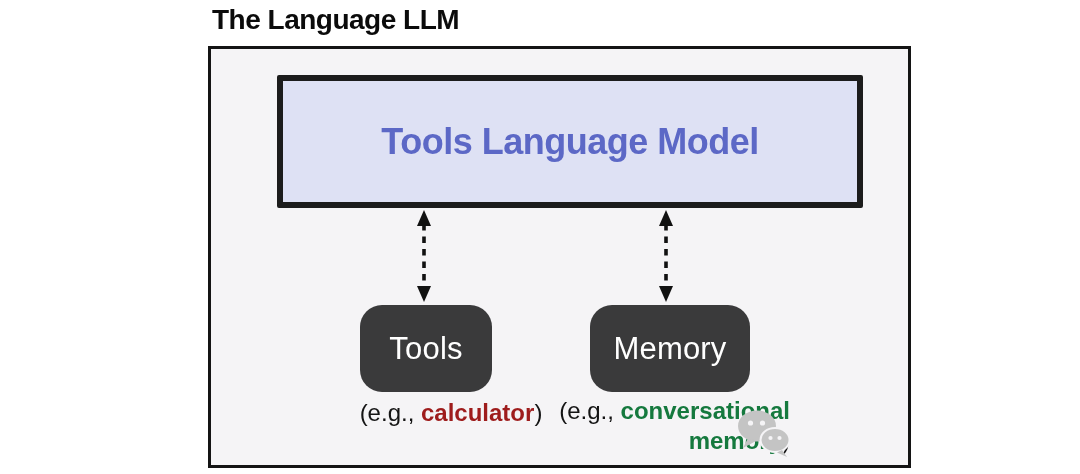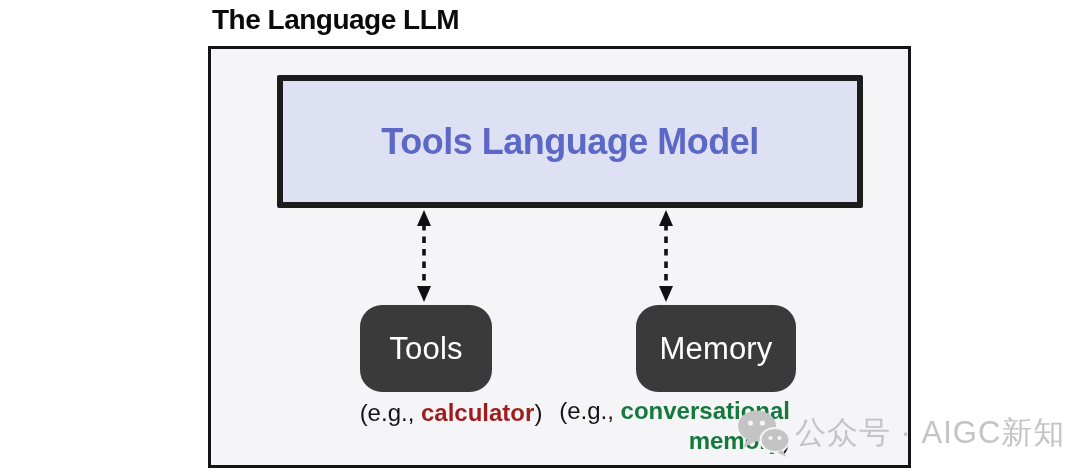--- a/index.html
+++ b/index.html
@@ -129,21 +129,21 @@
     <line x1="9" y1="14" x2="9" y2="78" stroke="currentColor" stroke-width="3.6" stroke-dasharray="6.5 6"></line>
     <polygon points="9,0 2,16 16,16" fill="currentColor"></polygon>
     <polygon points="9,92 2,76 16,76" fill="currentColor"></polygon>
   </svg>
 </div>
 
 <div class="node node-tools" style="background-color: rgb(58, 58, 59);">
   <span class="node-label" style="color: rgb(255, 255, 255);">Tools</span>
 </div>
 
-<div class="node node-memory" style="background-color: rgb(58, 58, 59); margin-left: 46px;">
+<div class="node node-memory" style="background-color: rgb(58, 58, 59);">
   <span class="node-label" style="color: rgb(255, 255, 255);">Memory</span>
 </div>
 
 <div class="caption caption-tools">
   <span>(e.g., </span><b style="color: rgb(158, 28, 28);">calculator</b><span>)</span>
 </div>
 
 <div class="caption caption-memory">
   <span>(e.g., </span><b style="color: rgb(21, 121, 62);">conversational memory</b><span>)</span>
 </div>
@@ -158,14 +158,13 @@
         <path d="M45 42 L50 49 L40 44.5 Z"></path>
       </g>
       <g fill="#f5f4f6">
         <circle cx="13.5" cy="15" r="2.6"></circle>
         <circle cx="25.5" cy="15" r="2.6"></circle>
         <circle cx="33.5" cy="30" r="2.1"></circle>
         <circle cx="42.5" cy="30" r="2.1"></circle>
       </g>
     </svg>
   </span>
-  <span class="watermark-text">公众号 · AIGC新知</span>
 </div>
 
 </body></html>

